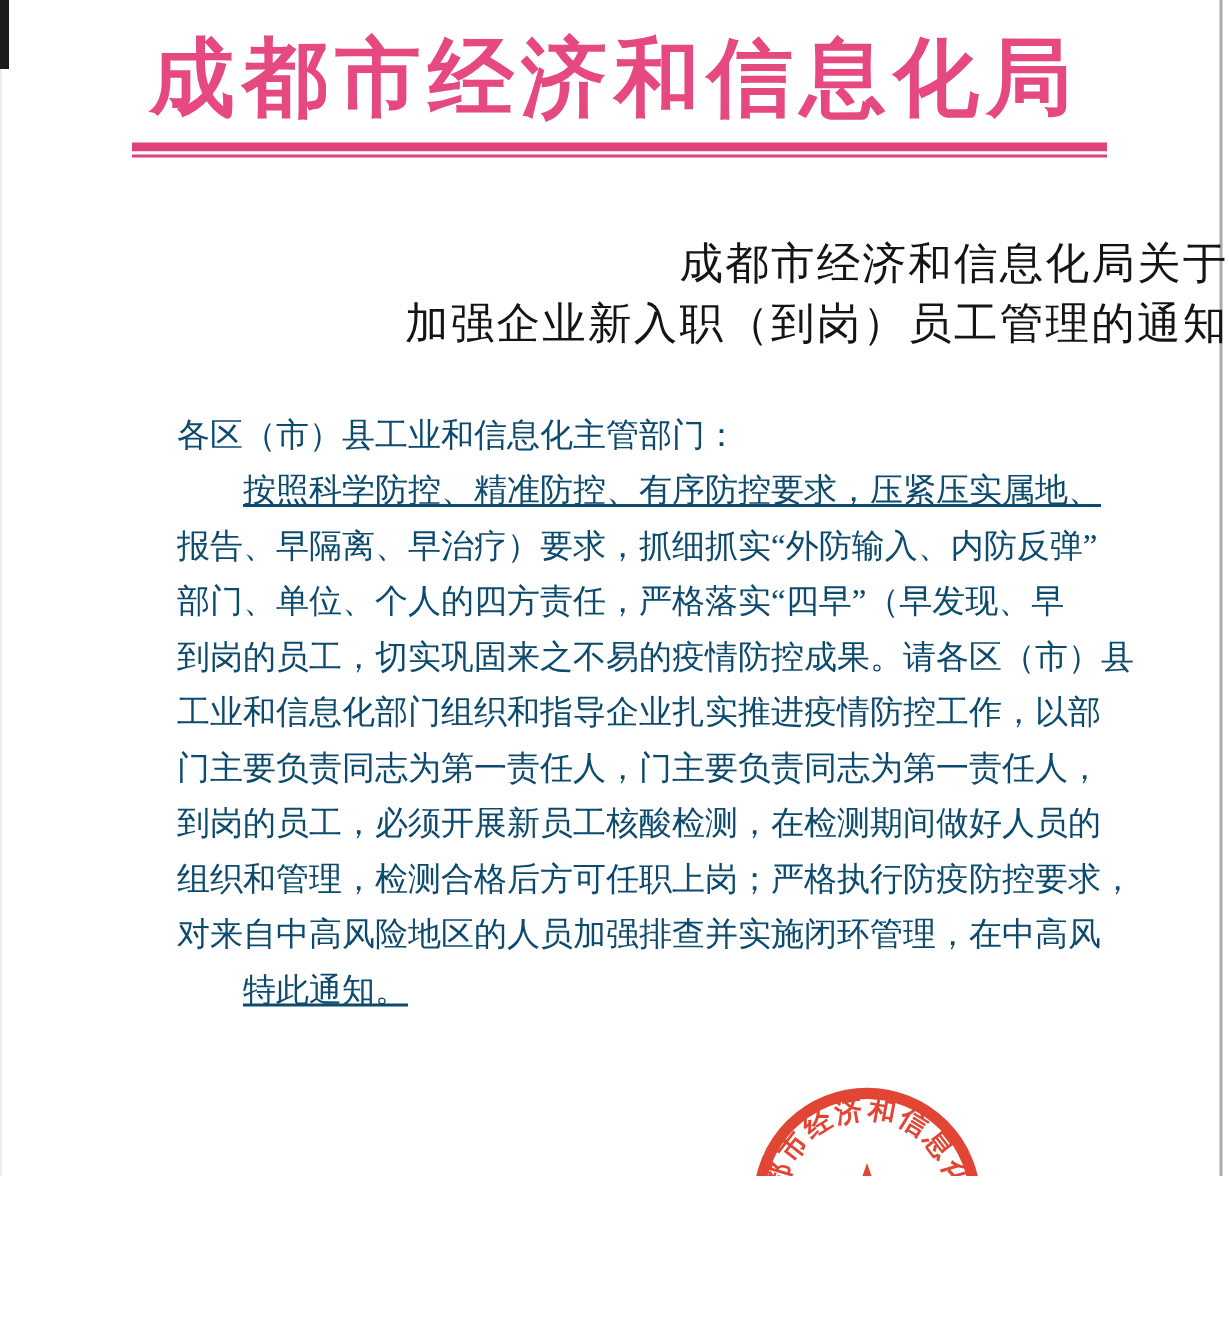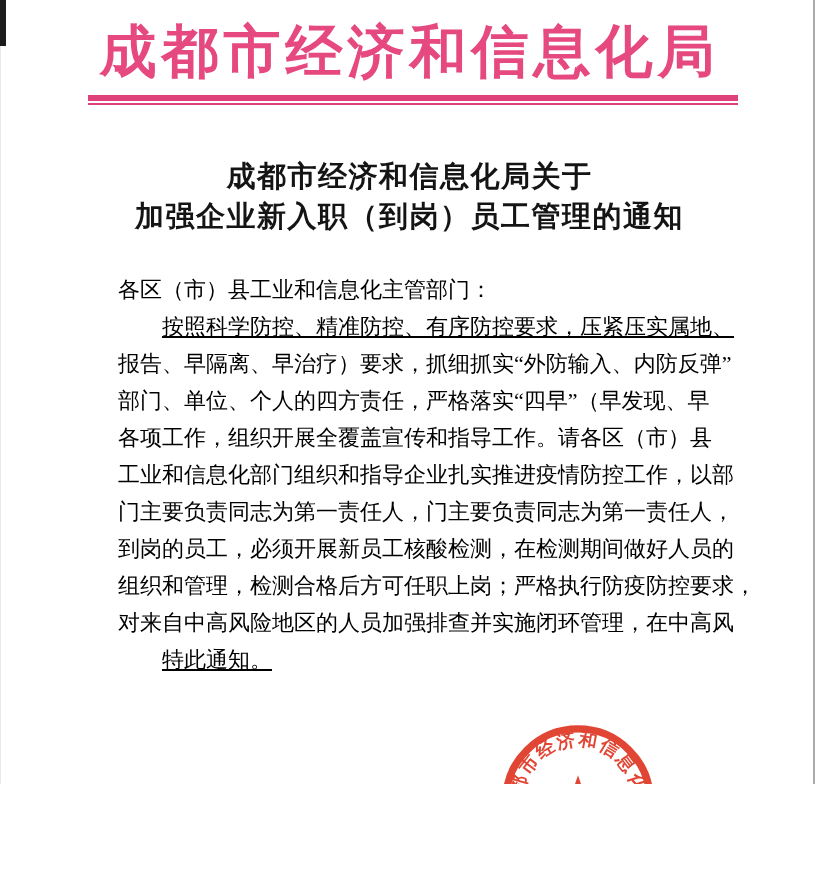--- a/index.html
+++ b/index.html
@@ -55,35 +55,35 @@
   }
   .rule-thick { height: 6px; background: #e0417a; }
   .rule-gap   { height: 2px; background: #ffffff; }
   .rule-thin  { height: 2px; background: #e0417a; }
 
   
   .doc-title {
     position: absolute;
     left: 0; top: 156px;
     width: 819px;
-    text-align: center;
+    text-align: right;
     font-size: 29px;
-    font-weight: bold;
+    font-weight: normal;
     color: #141414;
     line-height: 40px;
     letter-spacing: 1.5px;
   }
 
   
   .body-text {
     position: absolute;
     left: 118px; top: 271px;
     width: 586px;
     font-size: 22px;
-    color: #000000;
+    color: #0c4a6e;
     line-height: 37px;
   }
   .line {
     text-align: justify;
     text-align-last: justify;
     text-justify: inter-character;
     white-space: nowrap;
   }
   .line.no-stretch {
     text-align: left;
@@ -138,21 +138,21 @@
   <div class="doc-title">
     <div>成都市经济和信息化局关于</div>
     <div>加强企业新入职（到岗）员工管理的通知</div>
   </div>
 
   <div class="body-text">
     <div class="line no-stretch">各区（市）县工业和信息化主管部门：</div>
     <div class="line indent">按照科学防控、精准防控、有序防控要求，压紧压实属地、</div>
     <div class="line">报告、早隔离、早治疗）要求，抓细抓实“外防输入、内防反弹”</div>
     <div class="line">部门、单位、个人的四方责任，严格落实“四早”（早发现、早</div>
-    <div class="line">各项工作，组织开展全覆盖宣传和指导工作。请各区（市）县</div>
+    <div class="line">到岗的员工，切实巩固来之不易的疫情防控成果。请各区（市）县</div>
     <div class="line">工业和信息化部门组织和指导企业扎实推进疫情防控工作，以部</div>
     <div class="line">门主要负责同志为第一责任人，门主要负责同志为第一责任人，</div>
     <div class="line">到岗的员工，必须开展新员工核酸检测，在检测期间做好人员的</div>
     <div class="line">组织和管理，检测合格后方可任职上岗；严格执行防疫防控要求，</div>
     <div class="line">对来自中高风险地区的人员加强排查并实施闭环管理，在中高风</div>
     <div class="line no-stretch indent">特此通知。</div>
   </div>
 
   <div class="sig-block">
     <div class="sig-org">成都市经济和信息化局</div>

